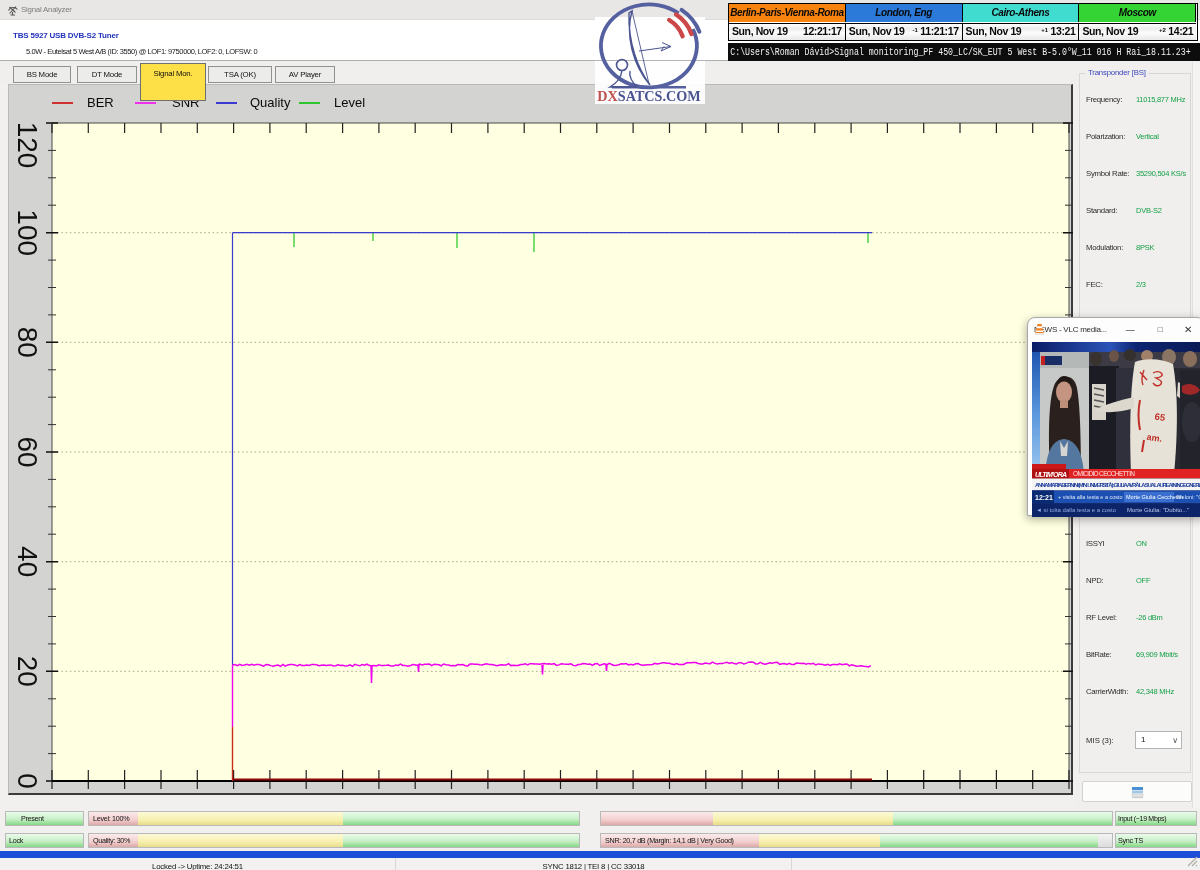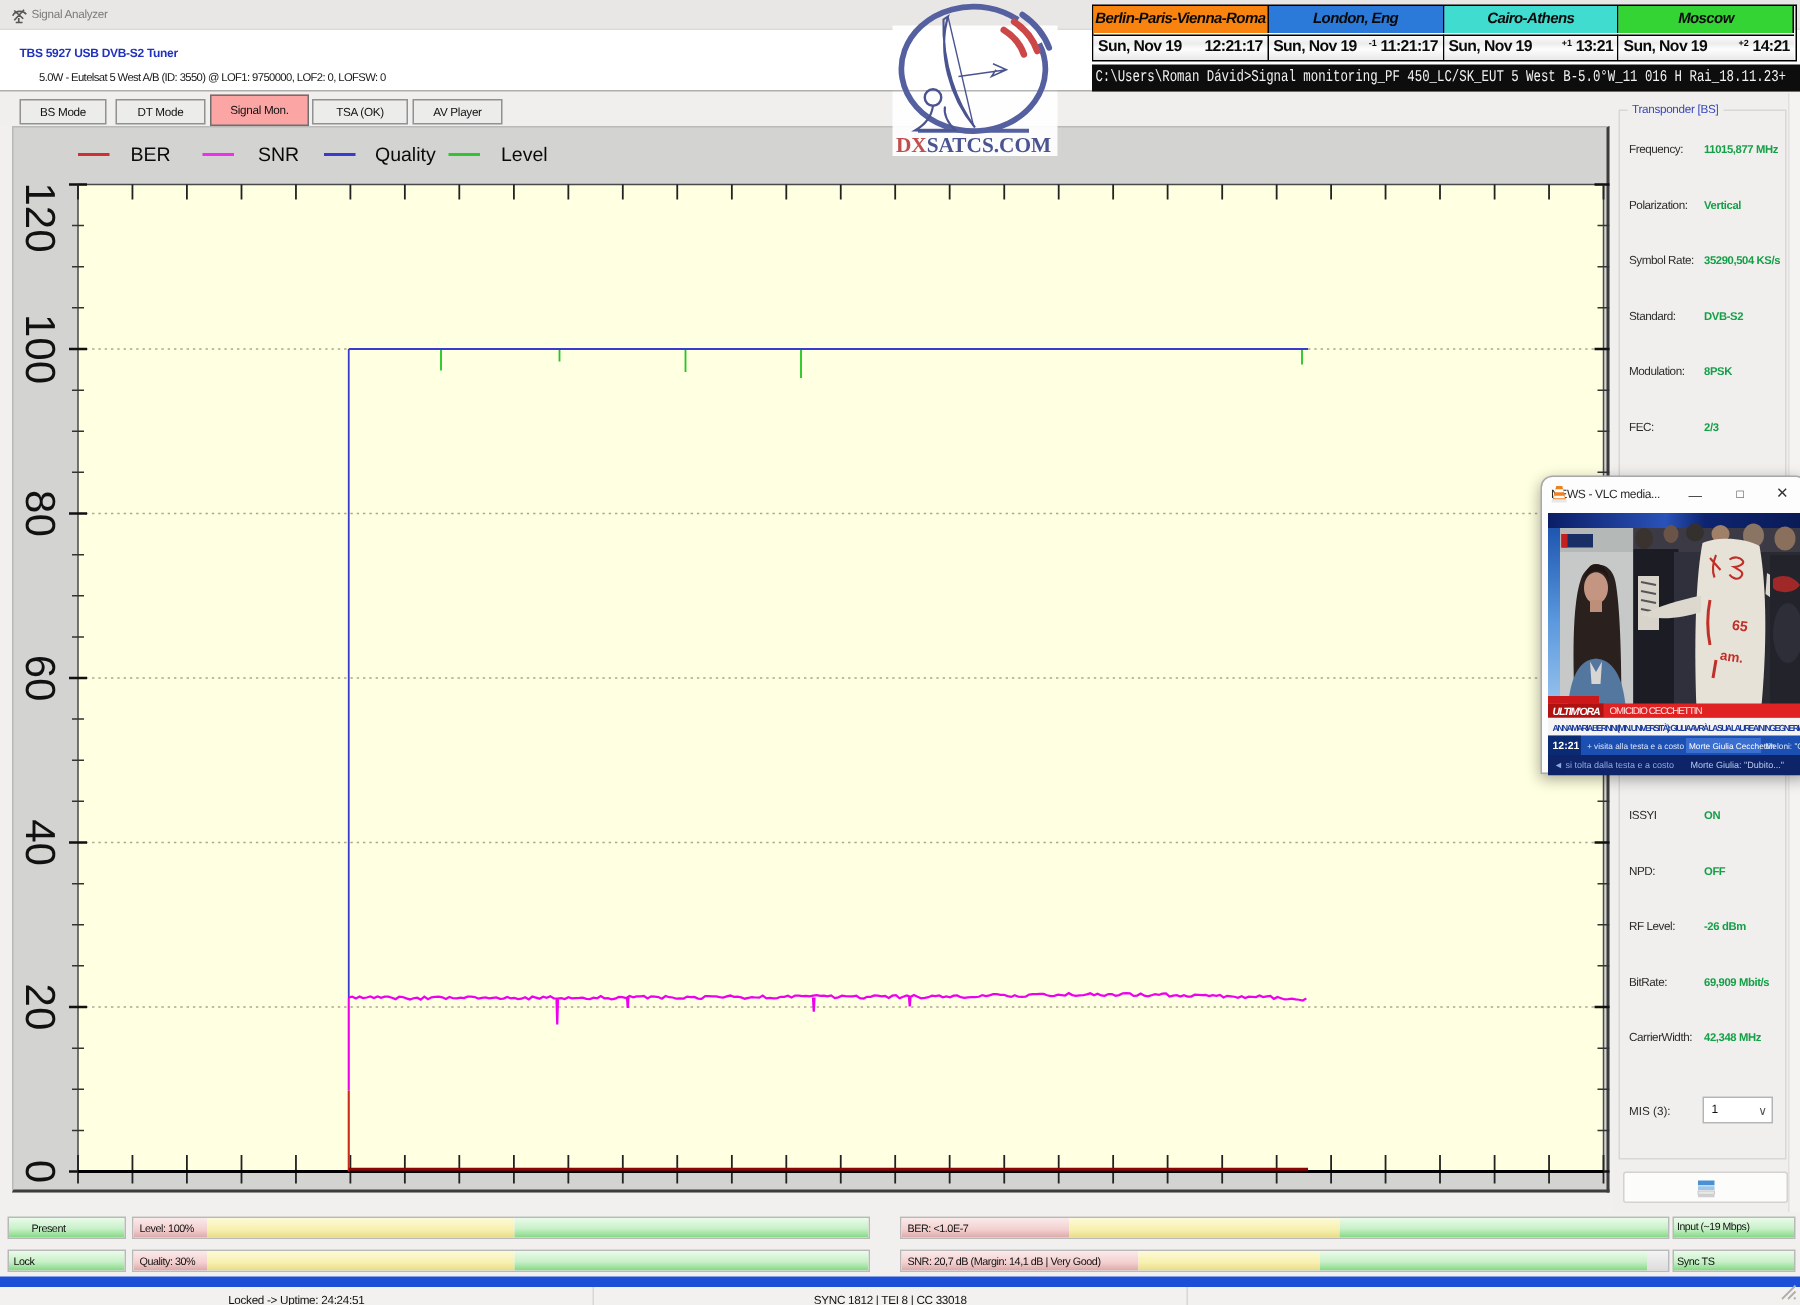--- a/index.html
+++ b/index.html
@@ -3,29 +3,29 @@
 *{margin:0;padding:0;box-sizing:border-box}
 html,body{width:1200px;height:870px;overflow:hidden;font-family:"Liberation Sans",sans-serif;background:#f1f0ee;position:relative}
 #titlebar{position:absolute;left:0;top:0;width:1200px;height:20px;background:#e9e7e5;border-bottom:1px solid #dddbd9}
 #titlebar span{position:absolute;left:21px;top:5px;font-size:7.8px;letter-spacing:-0.2px;color:#7b7b7b}
 #band{position:absolute;left:0;top:20px;width:1200px;height:40px;background:#fff}
 #bandline{position:absolute;left:0;top:60px;width:1200px;height:1px;background:rgba(130,130,130,.6);z-index:5}
 #tbs1{position:absolute;left:13px;top:31px;font-size:8px;letter-spacing:-0.2px;font-weight:bold;color:#2233bb}
 #tbs2{position:absolute;left:26px;top:46.5px;font-size:7.5px;letter-spacing:-0.4px;color:#1a1a1a}
 #tabs{position:absolute;left:0;top:61px;width:1075px;height:23px;background:#f1efee}
 .tab{position:absolute;top:66px;height:17px;background:#ececeb;border:1px solid #919191;font-size:7.8px;letter-spacing:-0.2px;color:#111;text-align:center;line-height:15px;z-index:2}
-.tab.sel{top:63px;height:21px;background:#fca5a5;border-color:#6f6f6f;line-height:19px;z-index:3}
+.tab.sel{top:63px;height:38px;background:#fde047;border-color:#6f6f6f;line-height:19px;z-index:3}
 #panel{position:absolute;left:8px;top:84px;width:1065px;height:711px;background:#d3d3d1;border-top:1px solid #b9b9b7;border-left:1px solid #b9b9b7;border-right:2px solid #3c3c3c;border-bottom:2px solid #3c3c3c}
 .leg{position:absolute;top:102px;height:2px;width:21px;z-index:2}
 .legt{position:absolute;top:95px;font-size:13px;color:#0a0a0a;z-index:2}
 #side{position:absolute;left:1075px;top:62px;width:125px;height:746px;background:#f0efed}
 #sgroup{position:absolute;left:1079px;top:73px;width:112px;height:700px;border:1px solid #d9d7d5}
 #stitle{position:absolute;left:1085px;top:68px;font-size:7.8px;letter-spacing:-0.2px;color:#3a46bb;background:#f0efed;padding:0 3px;z-index:2}
 .slab{position:absolute;left:1086px;font-size:7.8px;letter-spacing:-0.3px;color:#2c2c2c;z-index:2}
-.sval{position:absolute;left:1136px;font-size:7.5px;letter-spacing:-0.25px;font-weight:bold;color:#15a048;z-index:2}
+.sval{position:absolute;left:1136px;font-size:7.5px;letter-spacing:-0.25px;font-weight:normal;color:#15a048;z-index:2}
 #mislab{position:absolute;left:1086px;top:736px;font-size:7.8px;color:#2c2c2c}
 #missel{position:absolute;left:1135px;top:731px;width:47px;height:18px;background:#fff;border:1px solid #b4b4b4;font-size:8px;color:#111;line-height:16px;padding-left:5px}
 #missel i{position:absolute;right:3px;top:1px;font-style:normal;color:#555;font-size:8px}
 #sbtn{position:absolute;left:1082px;top:781px;width:110px;height:21px;background:#fcfcfb;border:1px solid #d4d2d0;border-radius:2px}
 #scroll{position:absolute;left:1192px;top:62px;width:8px;height:746px;background:#f4f3f1;border-left:1px solid #e2e0de}
 #clk{position:absolute;left:728px;top:3px;width:470px;height:38px;border:1.5px solid #000;display:flex;flex-wrap:wrap;z-index:6}
 .chh{width:116.8px;height:18px;border-right:1px solid #000;font-size:10px;font-weight:bold;font-style:italic;color:#0a0a0a;text-align:center;line-height:17px;letter-spacing:-0.4px}
 .cht{width:116.8px;height:17px;background:linear-gradient(#fdfdfd,#ececec 30%,#fdfdfd 55%,#e8e8e8);border-right:1px solid #000;border-top:1px solid #000;font-size:10.5px;font-weight:bold;color:#0a0a0a;display:flex;justify-content:space-between;padding:0 3px;line-height:15px;letter-spacing:-0.4px}
 .chh:last-child,.cht:last-child{border-right:none}
 .ctime sup{font-size:6px;font-weight:bold;letter-spacing:0;line-height:0;vertical-align:3.5px}
@@ -269,21 +269,20 @@
 <div class="bar" style="left:88px;top:833px;width:492px">
     <div class="seg pk" style="width:49px"></div>
     <div class="seg yl" style="width:205px"></div>
     <div class="seg gn" style="width:236px"></div>
     <div class="bartxt" style="padding-left:4px;font-size:7.2px">Quality: 30%</div>
   </div>
 <div class="bar" style="left:600px;top:811px;width:513px">
     <div class="seg pk" style="width:112px"></div>
     <div class="seg yl" style="width:180px"></div>
     <div class="seg gn" style="width:219px"></div>
-    <div class="bartxt" style="padding-left:4px;font-size:7.2px">BER: &lt;1.0E-7</div>
   </div>
 <div class="bar" style="left:600px;top:833px;width:513px">
     <div class="seg pk" style="width:158px"></div>
     <div class="seg yl" style="width:121px"></div>
     <div class="seg gn" style="width:218px"></div>
     <div class="seg gy" style="width:14px"></div>
     <div class="bartxt" style="padding-left:4px;font-size:7.2px">SNR: 20,7 dB (Margin: 14,1 dB | Very Good)</div>
   </div>
 <div class="bar" style="left:1115px;top:811px;width:82px">
     <div class="seg gn" style="width:80px"></div>

